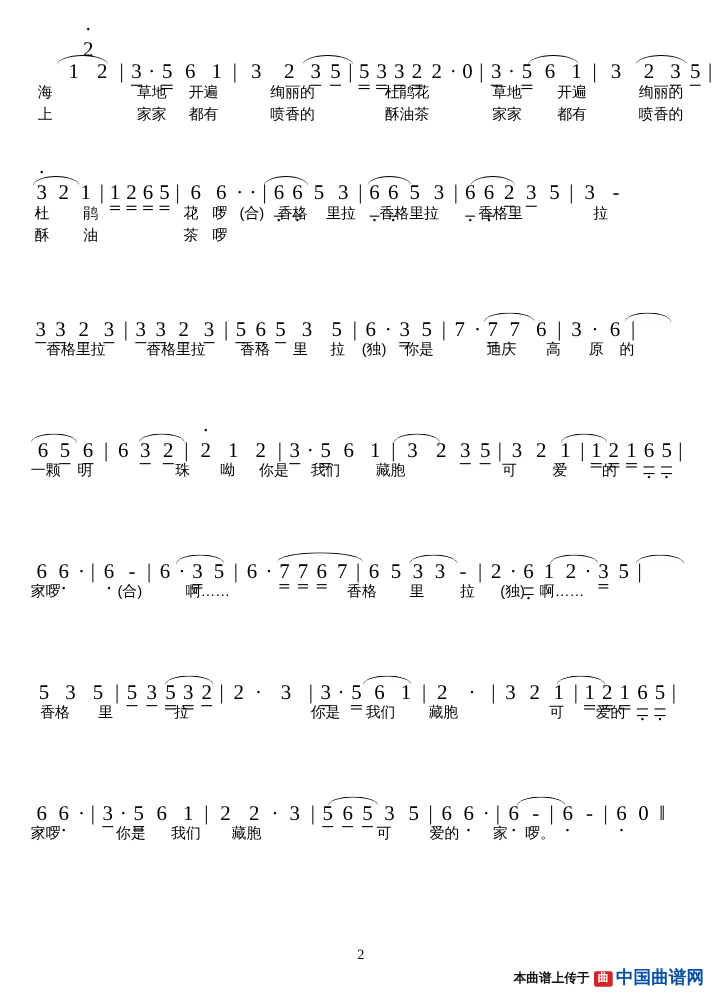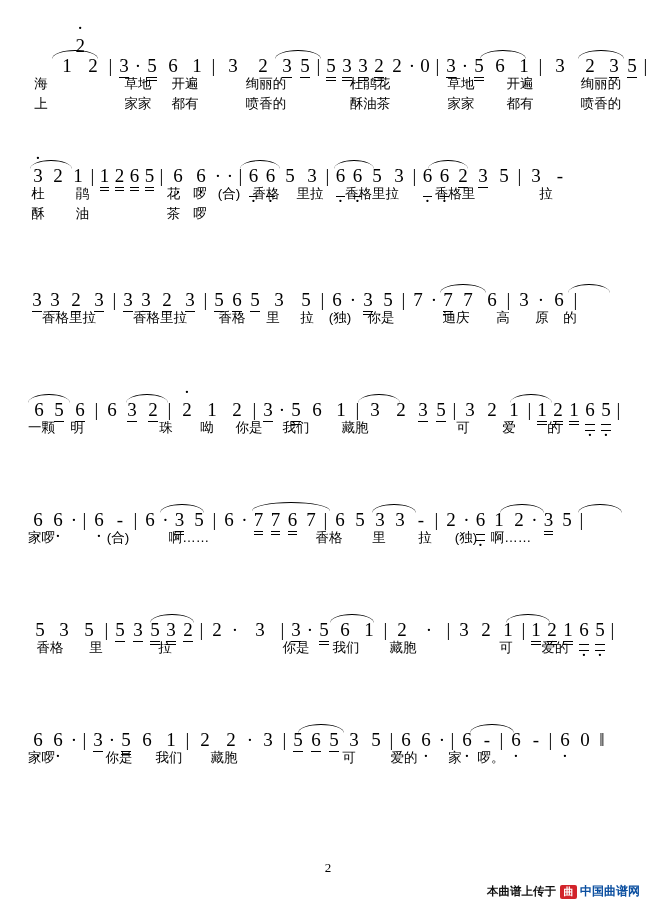--- a/index.html
+++ b/index.html
@@ -167,21 +167,21 @@
     font-size: 10px;
     line-height: 14px;
     text-align: center;
     margin: 0 3px 0 4px;
     border-radius: 2px;
     font-family: "Liberation Sans", sans-serif;
   }
   .credit-site {
     color: #0b4fa0;
     font-weight: bold;
-    font-size: 12px;
+    font-size: 16px;
   }
 </style>
 </head>
 <body>
 
 <div class="page">
 
   <div class="systems">
 
     <div class="system" style="height:96px;">

